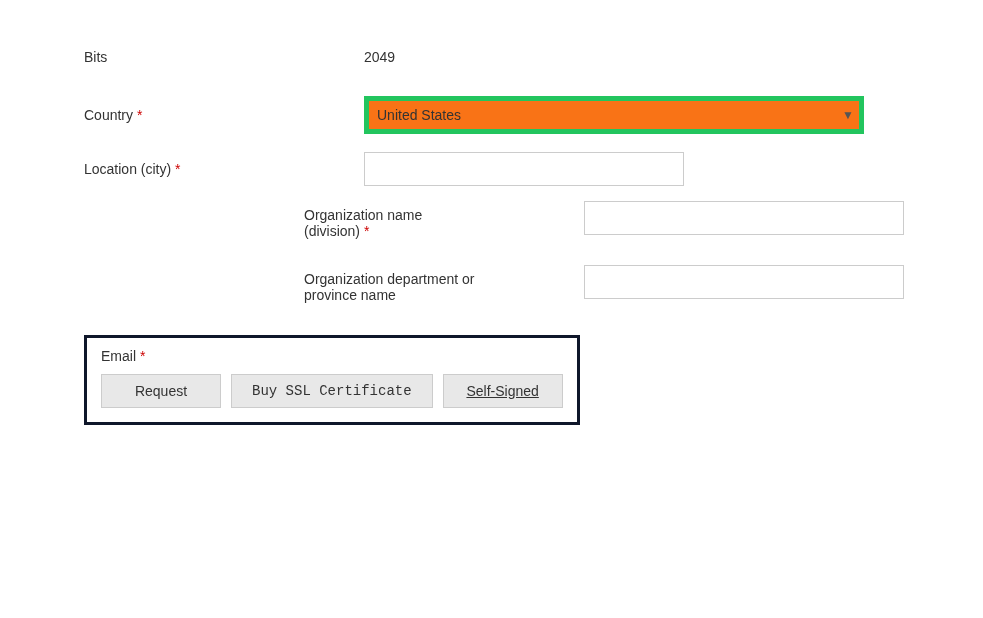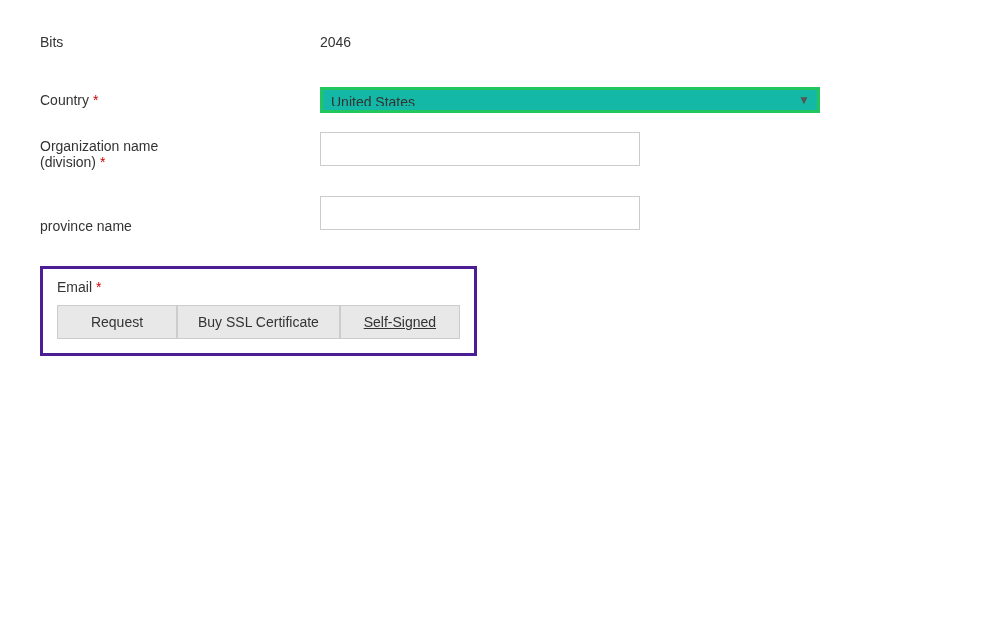--- a/index.html
+++ b/index.html
@@ -12,22 +12,23 @@
       background: #ffffff;
       font-family: -apple-system, BlinkMacSystemFont, 'Segoe UI', Arial, sans-serif;
       font-size: 14px;
       color: #333;
       width: 983px;
       height: 618px;
       overflow: hidden;
     }
 
     .form-container {
-      padding: 20px 40px;
+      padding: 35px 40px;
       max-width: 900px;
+      margin-left: 44px;
     }
 
     .form-row {
       display: flex;
       align-items: center;
       margin-bottom: 10px;
       min-height: 44px;
     }
 
     .form-label {
@@ -57,23 +58,23 @@
       color: #333;
     }
 
     .form-select-wrapper {
       position: relative;
       width: 500px;
     }
 
     .form-select {
       width: 100%;
-      height: 26px;
-      border: 3px solid #22c55e;
-      background: #14b8a6;
+      height: 38px;
+      border: 5px solid #22c55e;
+      background: #f97316;
       padding: 4px 30px 4px 8px;
       font-size: 14px;
       color: #333;
       appearance: none;
       -webkit-appearance: none;
       cursor: pointer;
     }
 
     .select-arrow {
       position: absolute;
@@ -83,94 +84,97 @@
       color: #555;
       pointer-events: none;
       font-size: 12px;
     }
 
     .form-row-multiline {
       display: flex;
       align-items: flex-start;
       margin-bottom: 10px;
       min-height: 54px;
+      justify-content: flex-end;
     }
 
     .form-label-multiline {
       width: 280px;
       flex-shrink: 0;
       color: #333;
       font-size: 14px;
       padding-right: 20px;
       padding-top: 6px;
     }
 
     .domain-row {
       display: flex;
       align-items: center;
       margin-bottom: 10px;
       min-height: 44px;
     }
 
     .email-section {
-      border: 3px solid #4c1d95;
+      border: 3px solid #0f172a;
       padding: 10px 14px 14px 14px;
       display: inline-block;
       margin-top: 6px;
     }
 
     .email-label {
       font-size: 14px;
       color: #333;
       margin-bottom: 10px;
     }
 
     .buttons-area {
       display: flex;
       align-items: center;
+      gap: 10px;
       margin-top: 4px;
     }
 
     .btn {
       height: 34px;
       padding: 0 20px;
       border: 1px solid #ccc;
       background: #e8e8e8;
       font-size: 14px;
       color: #333;
       cursor: pointer;
       white-space: nowrap;
     }
 
     .btn-request {
       min-width: 120px;
     }
 
     .btn-buy {
       min-width: 160px;
+      font-family: Liberation Mono, monospace;
     }
 
     .btn-self {
       min-width: 120px;
       text-decoration: underline;
     }
 
     .bits-row {
       margin-bottom: 14px;
     }
   </style>
 </head>
 <body>
 
 <div class="form-container">
 
   
   <div class="form-row bits-row">
     <div class="form-label">Bits</div>
-    <div class="form-value">2046</div>
+    <div class="form-value">2049</div>
   </div>
 
   
   <div class="form-row">
     <div class="form-label">
       <span>Country</span>
       <span class="required-star">*</span>
     </div>
     <div class="form-select-wrapper">
       <select class="form-select">
@@ -183,37 +187,44 @@
         <option>Japan</option>
         <option>Other</option>
       </select>
       <span class="select-arrow">▼</span>
     </div>
   </div>
 
   
 
   
+  <div class="form-row">
+    <div class="form-label">
+      <span>Location (city)</span>
+      <span class="required-star">*</span>
+    </div>
+    <input class="form-input" type="text" style="">
+  </div>
 
   
   <div class="form-row-multiline">
     <div class="form-label-multiline">
       <span>Organization name</span><br>
       <span>
         <span>(division)</span>
         <span class="required-star">*</span>
       </span>
     </div>
     <input class="form-input" type="text" style="">
   </div>
 
   
   <div class="form-row-multiline">
     <div class="form-label-multiline">
-      <br>
+      <span>Organization department or</span><br>
       <span>province name</span>
     </div>
     <input class="form-input" type="text" style="">
   </div>
 
   
 
   
   <div class="email-section">
     <div class="email-label">

